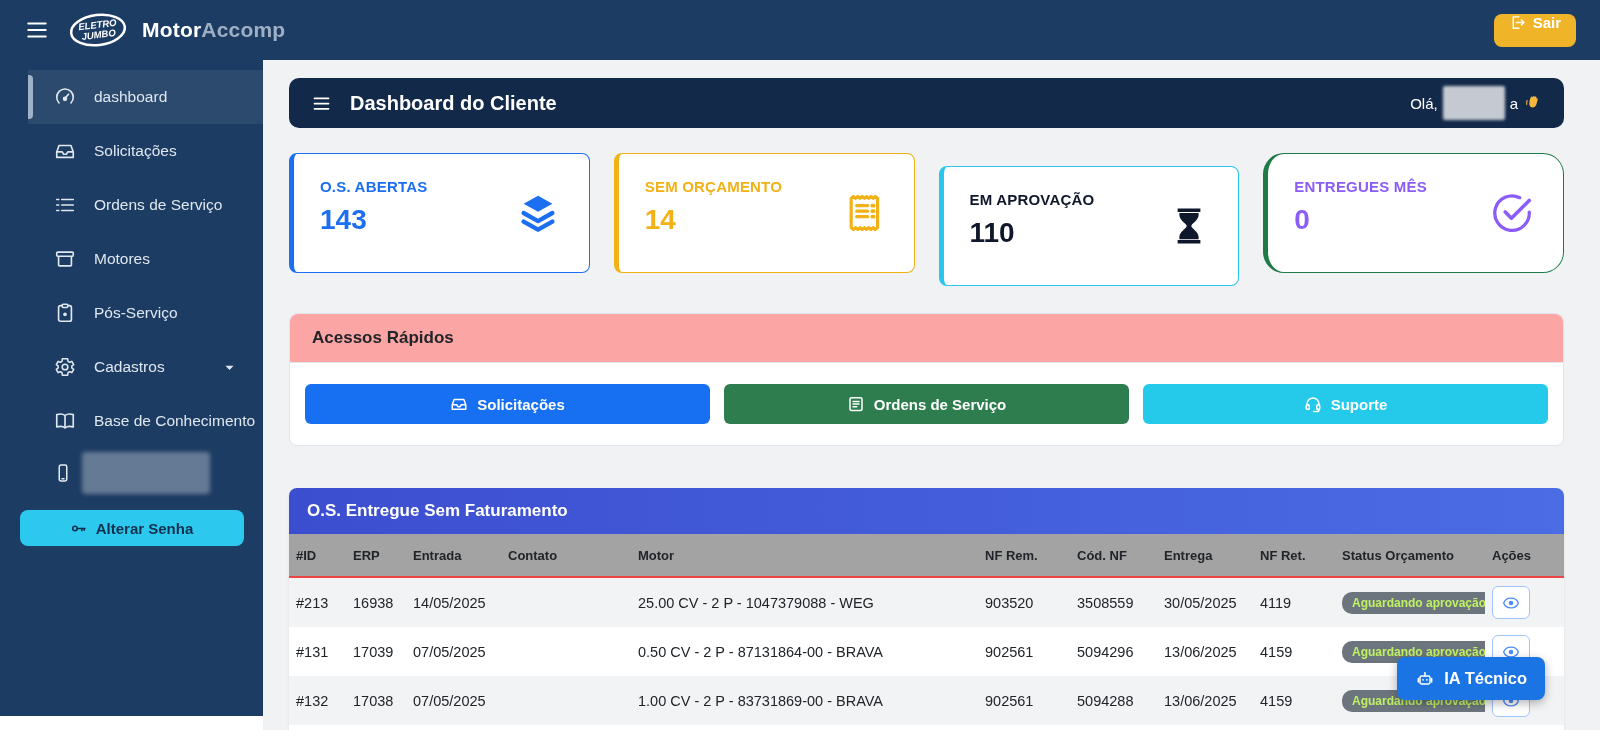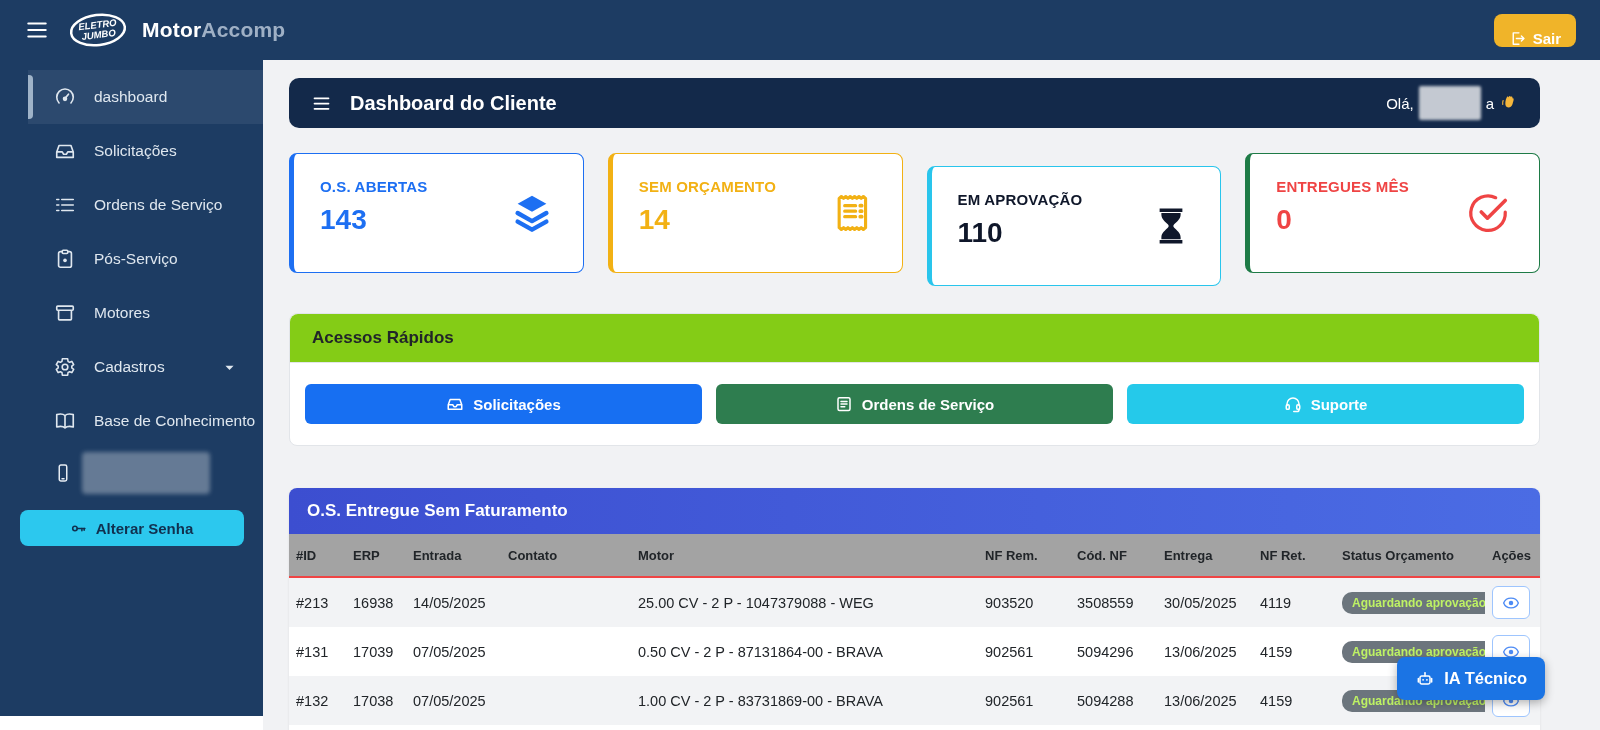--- a/index.html
+++ b/index.html
@@ -12,61 +12,61 @@
   .ic{ display:inline-flex; align-items:center; justify-content:center; flex:0 0 auto; }
 
   
   .topbar{ height:60px; background:#1d3c63; display:flex; align-items:center; padding:0 24px; }
   .hamburger{ color:#fff; cursor:pointer; }
   .logo{ margin-left:18px; }
   .brand{ margin-left:14px; font-size:21px; font-weight:700; color:#fff; letter-spacing:.2px; }
   .brand .lt{ color:#9fb0c5; }
   .topbar .spacer{ flex:1; }
   .btn-sair{ background:#f0b429; color:#fff; font-weight:700; font-size:15px;
-    height:33px; padding:0 15px; border:none; border-radius:8px; display:flex; align-items:flex-end; gap:7px; cursor:pointer; }
+    height:33px; padding:0 15px; border:none; border-radius:8px; display:flex; align-items:flex-start; gap:7px; cursor:pointer; }
 
   
   .layout{ display:flex; height:670px; background:#ffffff; }
   .sidebar{ width:263px; height:656px; background:#1d3c63; padding-top:10px; flex:0 0 auto; }
   .side-item{ height:54px; display:flex; align-items:center; gap:18px; padding-left:26px;
     color:#dfe7ef; font-size:15.5px; cursor:pointer; position:relative;margin-left:28px; }
   .side-item.active{ background:rgba(255,255,255,.07); }
   .side-item.active::before{ content:""; position:absolute; left:0; top:5px; bottom:5px; width:5px;
     background:#9fb3c8; border-radius:0 4px 4px 0; }
   .side-item .caret{ margin-left:auto; margin-right:26px; }
   .side-user{ height:50px; display:flex; align-items:center; justify-content:center; gap:9px; color:#e6ecf3; }
   .blur-chip{ width:128px; height:42px; background:rgba(255,255,255,.32); border-radius:4px; filter:blur(2px); }
   .btn-senha{ display:flex; align-items:center; justify-content:center; gap:9px;
     width:224px; height:36px; margin:12px auto 0; background:#2cc8ee; color:#11304f;
     font-weight:700; font-size:15px; border:none; border-radius:8px; cursor:pointer; }
 
   
-  .main{ flex:1; background:#f1f2f4; padding:18px 60px 0 26px; overflow:hidden; }
+  .main{ flex:1; background:#f1f2f4; padding:18px 36px 0 26px; overflow:hidden; }
 
   .page-header{ height:50px; background:#13294a; border-radius:10px; display:flex; align-items:center;
     padding:0 22px; color:#fff; margin-bottom:25px; }
   .page-title{ margin-left:18px; font-size:20px; font-weight:700; }
   .ph-right{ margin-left:auto; display:flex; align-items:center; gap:5px; font-size:15px; }
   .blur-name{ width:62px; height:34px; background:rgba(205,210,217,.95); border-radius:2px; filter:blur(1.5px); }
 
   
   .cards{ display:flex; gap:24px; margin-bottom:27px; }
   .card{ flex:1; height:120px; background:#fff; border-radius:8px; padding:24px 26px; position:relative;
     border:1px solid; border-left-width:5px; }
   .card .lbl{ font-size:15px; font-weight:600; letter-spacing:.2px; }
   .card .val{ font-size:28px; font-weight:800; margin-top:9px; }
   .card .cicon{ position:absolute; right:28px; top:50%; transform:translateY(-50%); }
   .c-blue  { border-color:#1d6ff2; color:#1d6ff2; }
   .c-yellow{ border-color:#f2b114; color:#f2b114; }
   .c-cyan  { border-color:#29c5ec; color:#0f172a;margin-top:13px; }
-  .c-green { border-color:#1e7b46; color:#ef4444; }
+  .c-green { border-color:#1e7b46; color:#8b5cf6;border-radius:21px; }
 
   
   .quick{ background:#fff; border:1px solid #e2e5e9; border-radius:8px; margin-bottom:42px; }
-  .quick-h{ padding:14px 22px; font-size:17px; font-weight:600; border-bottom:1px solid #e2e5e9; background:#84cc16;
+  .quick-h{ padding:14px 22px; font-size:17px; font-weight:600; border-bottom:1px solid #e2e5e9; background:#fca5a5;
     border-radius:8px 8px 0 0; }
   .quick-b{ padding:21px 15px; display:flex; gap:14px; }
   .qbtn{ flex:1; height:40px; border:none; border-radius:6px; color:#fff; font-size:15px; font-weight:700;
     display:flex; align-items:center; justify-content:center; gap:9px; cursor:pointer; }
   .q-blue { background:#176ff2; }
   .q-green{ background:#2e7d4f; }
   .q-cyan { background:#25c9ea; }
 
   
   .tcard{ background:#fff; border-radius:8px 8px 0 0; height:280px; box-shadow:0 1px 3px rgba(0,0,0,.08); }
@@ -150,36 +150,36 @@
             <path d="M8.5 6h12.5M8.5 12h12.5M8.5 18h12.5"></path>
             <path d="M3 6h2.2M3 12h2.2M3 18h2.2"></path>
           </svg>
       </span>
       <span>Ordens de Serviço</span>
     </div>
 
     <div class="side-item">
       <span class="ic">
         <svg width="22" height="22" viewBox="0 0 24 24" fill="none" stroke="currentColor" stroke-width="1.8" stroke-linejoin="round">
+            <rect x="3" y="4.5" width="18" height="4.5" rx="1"></rect>
+            <path d="M5 9v9.5a1 1 0 0 0 1 1h12a1 1 0 0 0 1-1V9"></path>
+          </svg>
+      </span>
+      <span>Motores</span>
+    </div>
+
+    <div class="side-item">
+      <span class="ic">
+        <svg width="22" height="22" viewBox="0 0 24 24" fill="none" stroke="currentColor" stroke-width="1.8" stroke-linejoin="round">
             <rect x="5" y="4" width="14" height="17" rx="2"></rect>
             <rect x="9" y="2.5" width="6" height="3.5" rx="1" fill="#1d3c63"></rect>
             <circle cx="12" cy="13.5" r="2" fill="currentColor" stroke="none"></circle>
           </svg>
       </span>
       <span>Pós-Serviço</span>
-    </div>
-
-    <div class="side-item">
-      <span class="ic">
-        <svg width="22" height="22" viewBox="0 0 24 24" fill="none" stroke="currentColor" stroke-width="1.8" stroke-linejoin="round">
-            <rect x="3" y="4.5" width="18" height="4.5" rx="1"></rect>
-            <path d="M5 9v9.5a1 1 0 0 0 1 1h12a1 1 0 0 0 1-1V9"></path>
-          </svg>
-      </span>
-      <span>Motores</span>
     </div>
 
     <div class="side-item">
       <span class="ic">
         <svg width="22" height="22" viewBox="0 0 24 24" fill="none" stroke="currentColor" stroke-width="1.7" stroke-linejoin="round">
             <circle cx="12" cy="12" r="3.1"></circle>
             <path d="M19.4 13c.04-.33.06-.66.06-1s-.02-.67-.06-1l2.1-1.6-2-3.5-2.5 1a7.6 7.6 0 0 0-1.7-1L14.9 3h-5.8l-.4 2.9c-.6.25-1.17.58-1.7 1l-2.5-1-2 3.5L4.6 11c-.04.33-.06.66-.06 1s.02.67.06 1l-2.1 1.6 2 3.5 2.5-1c.53.42 1.1.75 1.7 1l.4 2.9h5.8l.4-2.9c.6-.25 1.17-.58 1.7-1l2.5 1 2-3.5-2.1-1.6z"></path>
           </svg>
       </span>
       <span>Cadastros</span>

